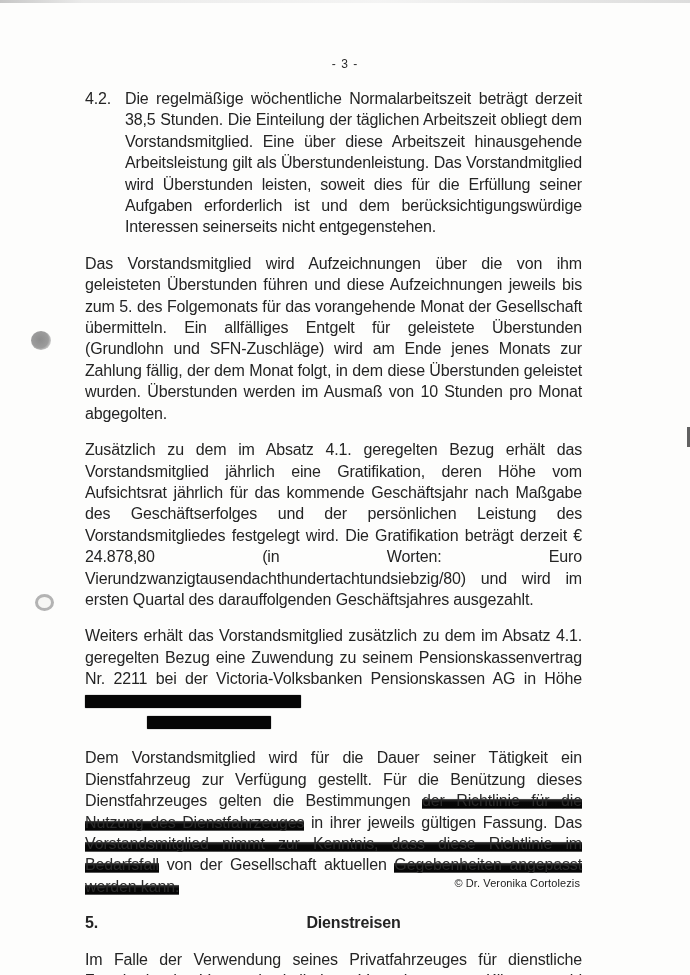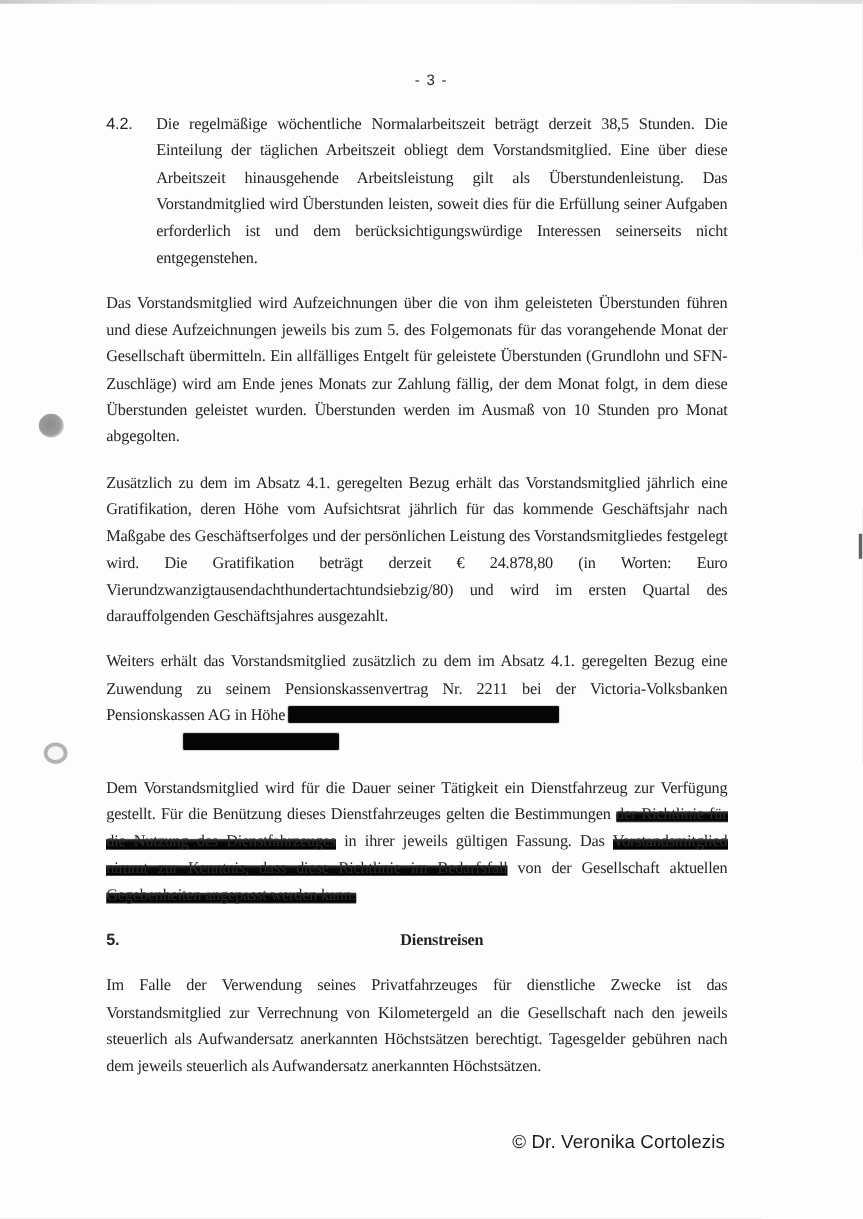--- a/index.html
+++ b/index.html
@@ -38,36 +38,35 @@
   .sections {
     position: absolute;
     top: 88px;
     left: 85px;
     right: 108px;
   }
 
   .section {
     display: flex;
     margin-bottom: 15px;
-    font-size: 13px;
+    font-size: 16px;
     line-height: 21.4px;
     letter-spacing: -0.15px;
     color: #242424;
   }
 
   .sec-num {
     flex: none;
     width: 40px;
   }
 
   .sec-body {
     flex: 1;
     text-align: justify;
     text-justify: inter-word;
-    font-family: Liberation Serif, serif;
   }
 
   .section.heading { margin-top: 10px; font-weight: bold; }
   .section.heading .sec-body { text-align: center; }
 
   .redaction-bar {
     display: inline-block;
     height: 13px;
     background: #060606;
     border-radius: 1px;
@@ -82,24 +81,23 @@
       #070707 62%,
       #050505 92%,
       rgba(10,10,10,0.5) 100%);
     color: #2b2b2b;
   }
 
   .footer-credit {
     position: absolute;
     top: 877px;
     right: 110px;
-    font-size: 15px;
+    font-size: 11px;
     letter-spacing: 0.1px;
     color: #1c1c1c;
-    margin-top: 28px;
   }
 
   .punch-hole {
     position: absolute;
     border-radius: 50%;
   }
   .punch-hole.hole-1 {
     left: 31px;
     top: 331px;
     width: 20px;

